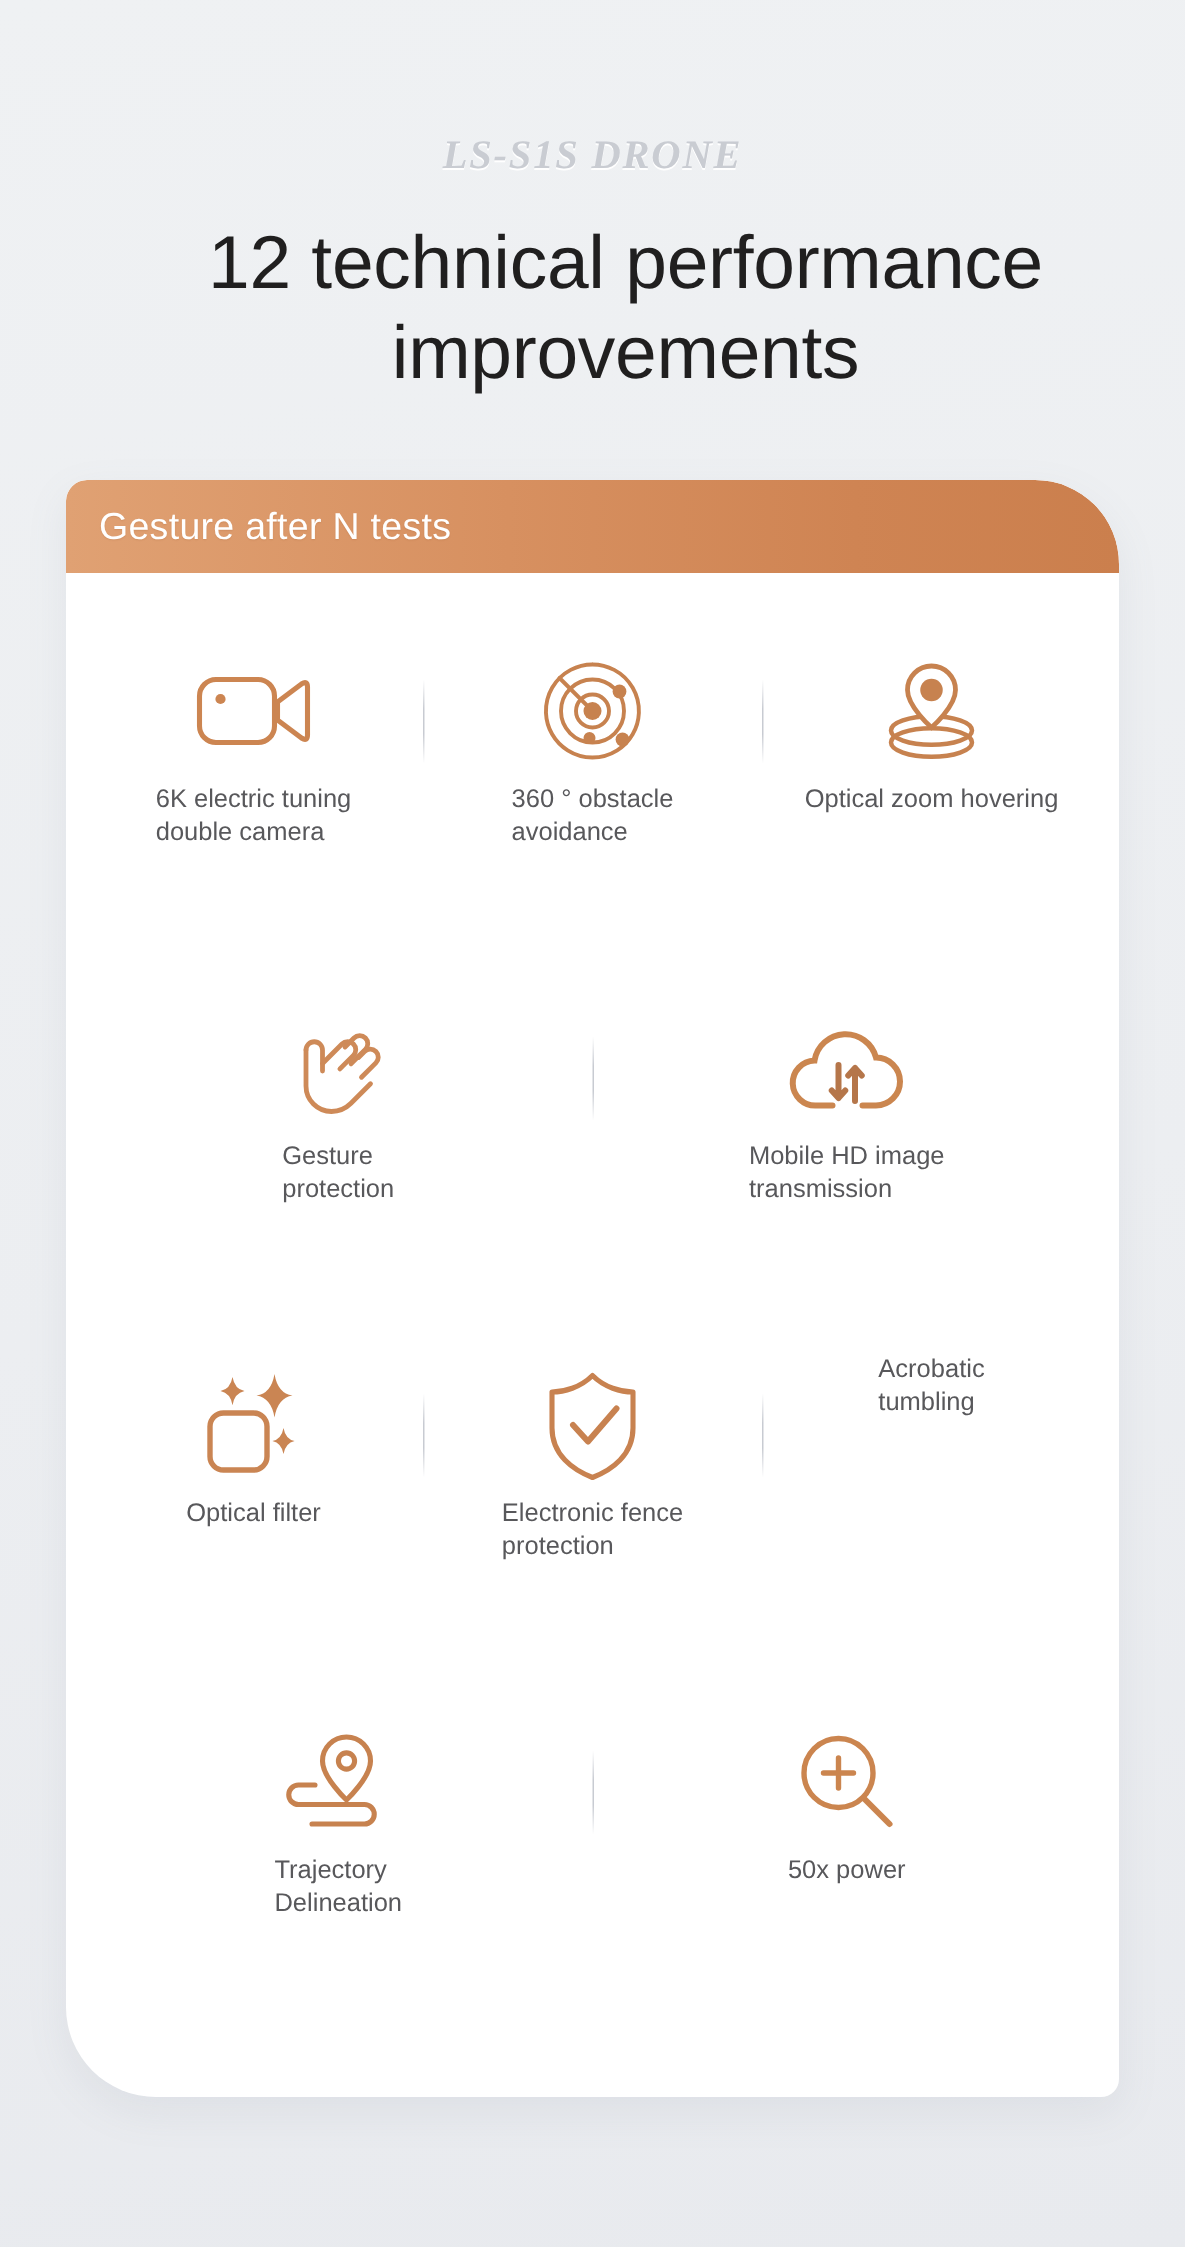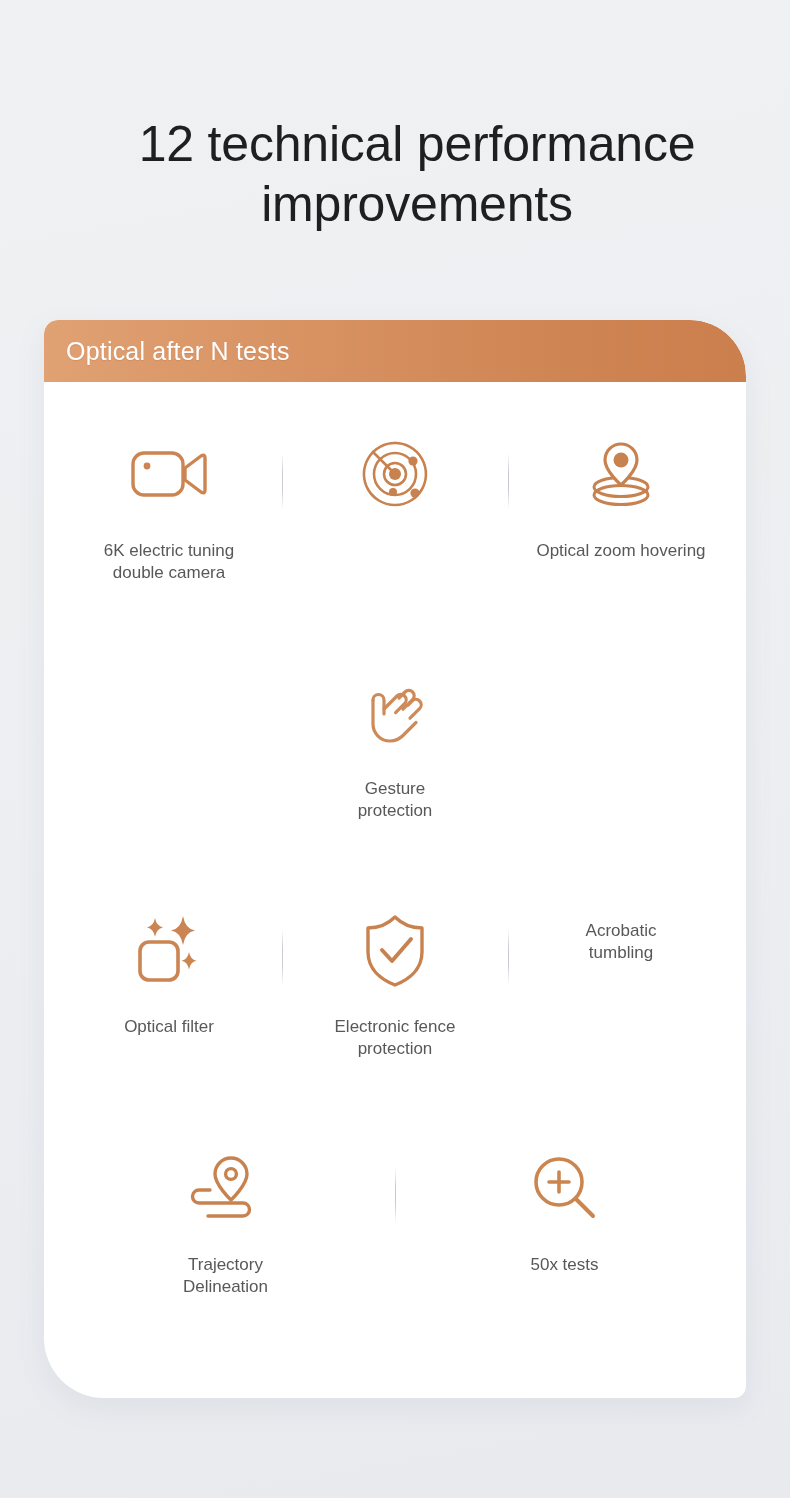--- a/index.html
+++ b/index.html
@@ -101,43 +101,43 @@
     height: 56px;
     background: linear-gradient(180deg, rgba(200,203,210,0) 0%, #c8cbd2 35%, #c8cbd2 65%, rgba(200,203,210,0) 100%);
   }
   .icon-wrap {
     height: 96px;
     display: flex;
     align-items: center;
     justify-content: center;
   }
   .cell-label {
-    margin-top: 18px;
     font-size: 17px;
     line-height: 22px;
     color: #58585b;
-    text-align: center;
+    text-align: left;
     max-width: 200px;
     white-space: pre-line;
   }
   svg { display: block; }
 </style>
 </head>
 <body>
 
 <div class="page">
 
   <div class="header">
+    <div class="eyebrow">LS-S1S DRONE</div>
     <h1 class="headline">12 technical performance improvements</h1>
   </div>
 
   <div class="card">
 
     <div class="banner">
-      <span class="banner-title">Optical after N tests</span>
+      <span class="banner-title">Gesture after N tests</span>
     </div>
 
     <div class="grid">
 
       <div class="grid-row">
 
         <div class="cell">
           <div class="icon-wrap">
             <svg width="80" height="62" viewBox="0 0 80 62">
               <rect x="4" y="10" width="50" height="42" rx="11" ry="11" fill="none" stroke="#cc8551" stroke-width="3.4"></rect>
@@ -155,20 +155,22 @@
               <path d="M37 6 a31 31 0 1 1 -0.1 0" fill="none" stroke="#c7824f" stroke-width="2.6" stroke-linecap="round"></path>
               <circle cx="37" cy="37" r="21" fill="none" stroke="#c7824f" stroke-width="2.6"></circle>
               <circle cx="37" cy="37" r="11" fill="none" stroke="#c7824f" stroke-width="2.6"></circle>
               <line x1="37" y1="37" x2="15" y2="15" stroke="#c7824f" stroke-width="2.6" stroke-linecap="round"></line>
               <circle cx="37" cy="37" r="6" fill="#c7824f"></circle>
               <circle cx="55" cy="24" r="4.6" fill="#c7824f"></circle>
               <circle cx="35" cy="55" r="4" fill="#c7824f"></circle>
               <circle cx="57" cy="56" r="4.6" fill="#c7824f"></circle>
             </svg>
           </div>
+          <div class="cell-label">360 ° obstacle
+avoidance</div>
         </div>
 
         <div class="cell">
           <div class="icon-wrap">
             <svg width="74" height="72" viewBox="0 0 74 72">
               <ellipse cx="37" cy="49" rx="27" ry="9.5" fill="none" stroke="#c7824f" stroke-width="3"></ellipse>
               <ellipse cx="37" cy="57" rx="27" ry="9.5" fill="none" stroke="#c7824f" stroke-width="3"></ellipse>
               <path d="M37 6 a16 16 0 0 1 16 16 c0 11 -16 25 -16 25 S21 33 21 22 A16 16 0 0 1 37 6 Z" fill="#ffffff" stroke="#c7824f" stroke-width="3.2"></path>
               <circle cx="37" cy="22" r="7.5" fill="#c7824f"></circle>
             </svg>
@@ -189,20 +191,32 @@
                 <path d="M25 33 l13 -13 a5.3 5.3 0 0 1 7.6 7.6 l-9 9"></path>
                 <path d="M40 22 l6 -6 a5.3 5.3 0 0 1 7.6 7.6 l-9.6 9.6"></path>
                 <path d="M49 29 l4 -4 a5.3 5.3 0 0 1 7.6 7.6 l-9.6 9.6"></path>
               </g>
             </svg>
           </div>
           <div class="cell-label">Gesture
 protection</div>
         </div>
 
+        <div class="cell">
+          <div class="icon-wrap">
+            <svg width="78" height="64" viewBox="0 0 78 64">
+              <path d="M29 57 H18 A15 15 0 0 1 17 27 A21 21 0 0 1 58 25 A14.5 14.5 0 0 1 58 57 H49" fill="none" stroke="#cb8css" stroke-width="0"></path>
+              <path d="M29 57 H18 A15 15 0 0 1 17 27 A21 21 0 0 1 58 25 A14.5 14.5 0 0 1 58 57 H49" fill="none" stroke="#cb864f" stroke-width="4" stroke-linecap="round"></path>
+              <path d="M33 30 v22 l-4.5 -5 M33 52 l4.5 -5" fill="none" stroke="#b5764a" stroke-width="4" stroke-linecap="round" stroke-linejoin="round"></path>
+              <path d="M44 54 v-22 l-4.5 5 M44 32 l4.5 5" fill="none" stroke="#b5764a" stroke-width="4" stroke-linecap="round" stroke-linejoin="round"></path>
+            </svg>
+          </div>
+          <div class="cell-label">Mobile HD image
+transmission</div>
+        </div>
 
 
       </div>
 
       <div class="grid-row">
 
         <div class="cell">
           <div class="icon-wrap">
             <svg width="72" height="72" viewBox="0 0 72 72">
               <rect x="7" y="28" width="38" height="38" rx="9" ry="9" fill="none" stroke="#ca8553" stroke-width="3.6"></rect>
@@ -247,21 +261,21 @@
         </div>
 
         <div class="cell">
           <div class="icon-wrap">
             <svg width="72" height="72" viewBox="0 0 72 72">
               <circle cx="30" cy="30" r="23" fill="none" stroke="#cb854f" stroke-width="3.6"></circle>
               <path d="M30 20 v20 M20 30 h20" stroke="#cb854f" stroke-width="3.6" stroke-linecap="round"></path>
               <path d="M47 47 L64 64" stroke="#cb854f" stroke-width="4" stroke-linecap="round"></path>
             </svg>
           </div>
-          <div class="cell-label">50x tests</div>
+          <div class="cell-label">50x power</div>
         </div>
 
 
       </div>
 
     </div>
   </div>
 </div>
 
 </body></html>

